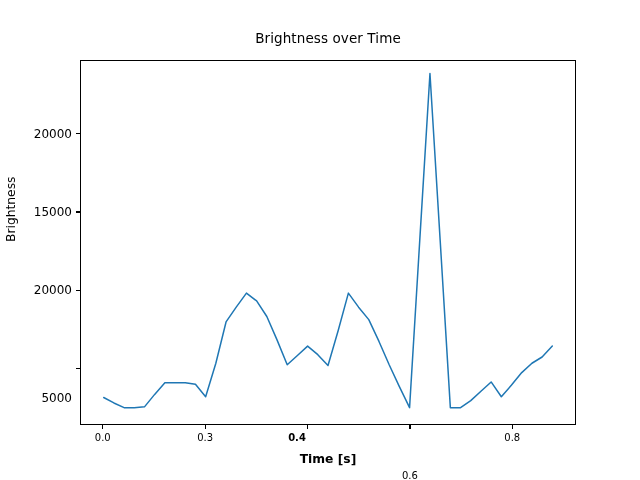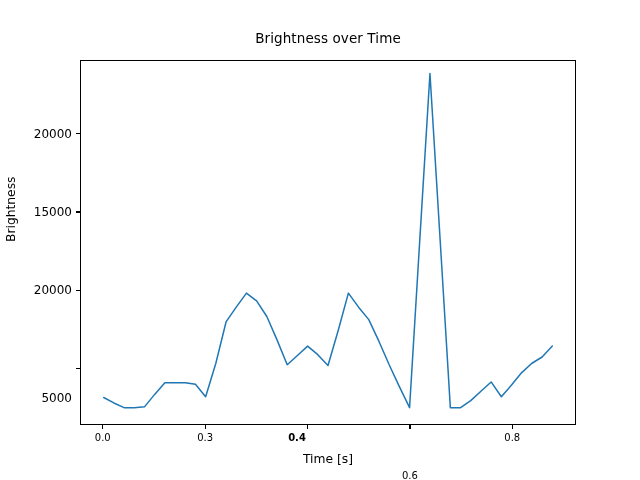--- a/index.html
+++ b/index.html
@@ -90,20 +90,21 @@
   }
   #xlabel {
     position: absolute;
     left: 80px;
     top: 452px;
     width: 496px;
     text-align: center;
     font-size: 12.3px;
     color: #000000;
     white-space: nowrap;
+    font-weight: bold;
   }
   #ytick-container, #xtick-container {
     position: absolute;
     left: 0;
     top: 0;
     width: 640px;
     height: 480px;
     pointer-events: none;
   }
 </style>

